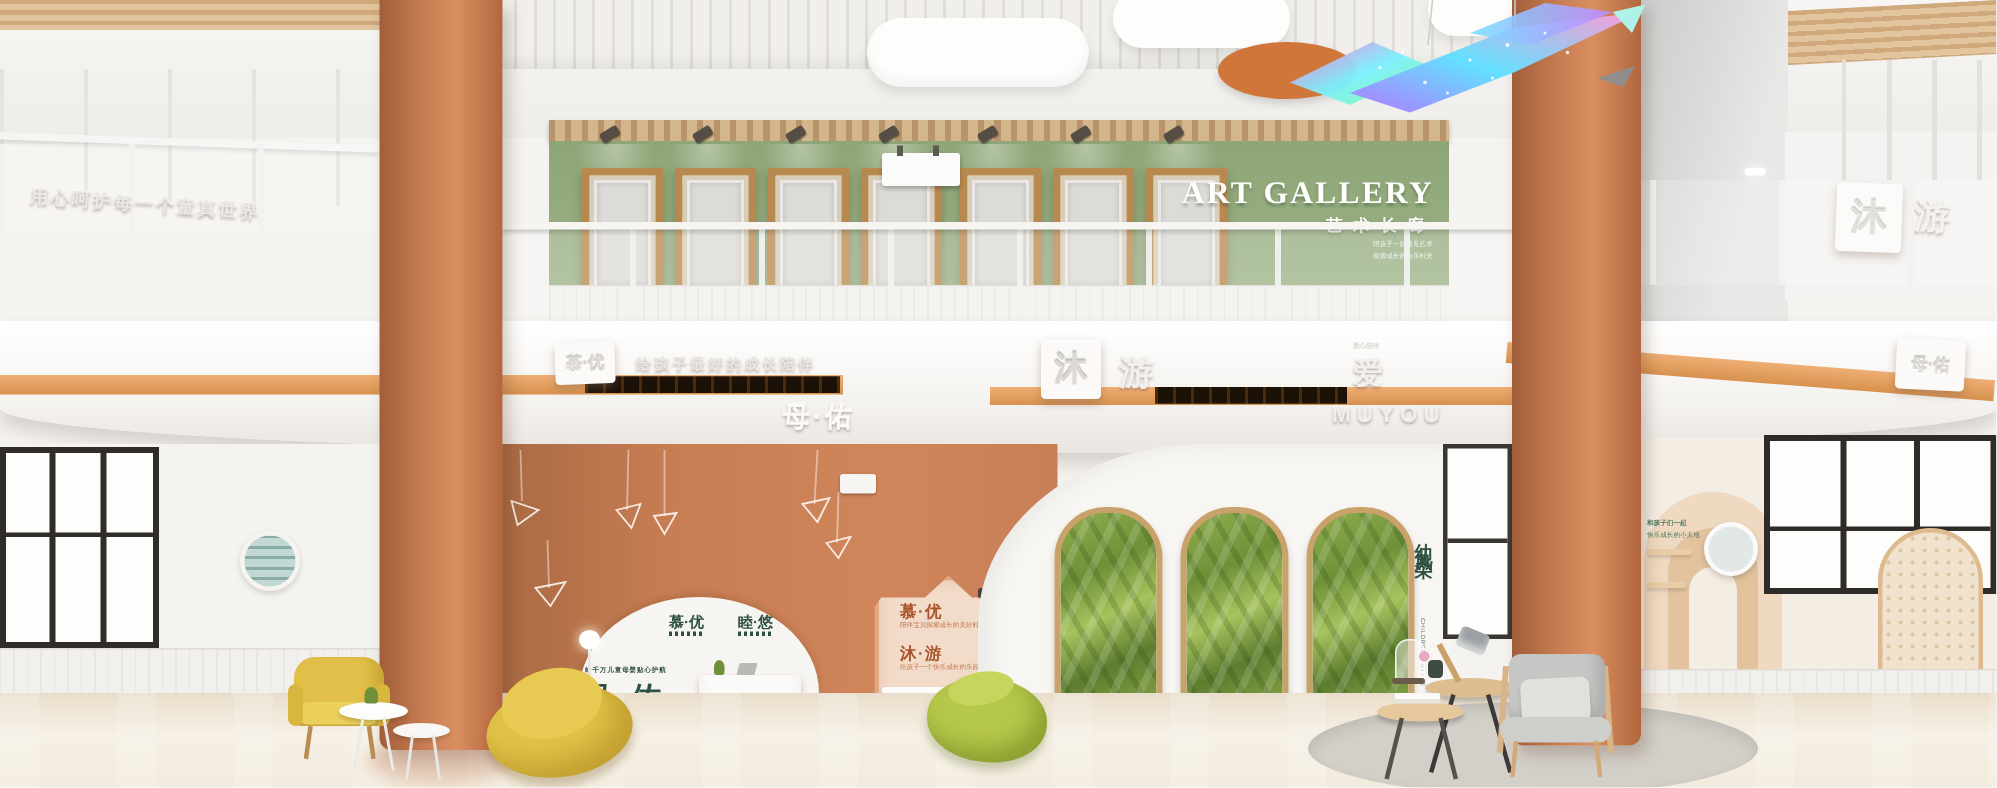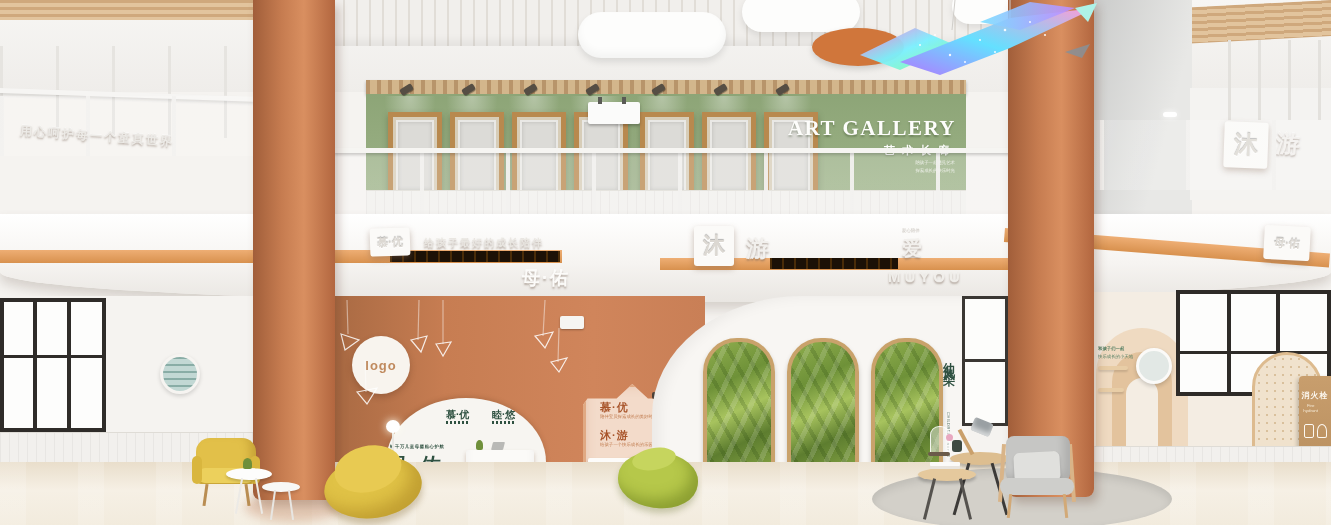--- a/index.html
+++ b/index.html
@@ -180,24 +180,20 @@
     <div class="a" style="left:64%;top:0;width:4px;height:100%;background:#2f2c29;"></div>
     <div class="a" style="left:0;top:42%;width:100%;height:3px;background:#2f2c29;"></div>
   </div>
   <div class="a" style="left:160px;top:354px;width:34px;height:34px;border-radius:50%;background:#c2d8d4;
               border:3px solid #f6f4f1;box-shadow:0 2px 4px rgba(0,0,0,.15);
               background-image:repeating-linear-gradient(180deg,rgba(80,130,120,.5) 0 2px,rgba(0,0,0,0) 2px 7px);"></div>
   <div class="a wainscot" style="left:0;top:432px;width:335px;height:40px;"></div>
 
   <div class="a" style="left:333px;top:296px;width:372px;height:180px;
               background:linear-gradient(90deg,#a96a43,#c77d52 30%,#d0855b 70%,#c97f56);"></div>
-  <div class="a" style="left:352px;top:336px;width:58px;height:58px;border-radius:50%;background:#f8f4ee;
-              box-shadow:0 3px 6px rgba(90,50,30,.3);display:flex;align-items:center;justify-content:center;">
-    <span style="font-size:13px;font-weight:bold;color:#c08a5e;letter-spacing:1px;">logo</span>
-  </div>
 
   <svg class="a" style="left:333px;top:300px;" width="250" height="120" viewBox="0 0 250 120">
     <g stroke="rgba(255,255,255,.85)" fill="none" stroke-width="1.2">
       <line x1="14" y1="0" x2="15" y2="34" stroke="rgba(255,255,255,.45)"></line>
       <polygon points="8,34 26,40 12,50"></polygon>
       <line x1="86" y1="0" x2="85" y2="40" stroke="rgba(255,255,255,.45)"></line>
       <polygon points="78,40 94,36 88,52"></polygon>
       <line x1="32" y1="60" x2="33" y2="92" stroke="rgba(255,255,255,.45)"></line>
       <polygon points="24,92 44,88 34,104"></polygon>
       <line x1="110" y1="0" x2="110" y2="44" stroke="rgba(255,255,255,.45)"></line>
@@ -289,28 +285,20 @@
               box-sizing:border-box;">
     <div class="a" style="left:32%;top:0;width:4px;height:100%;background:#2e2b28;"></div>
     <div class="a" style="left:65%;top:0;width:4px;height:100%;background:#2e2b28;"></div>
     <div class="a" style="left:0;top:58%;width:100%;height:3px;background:#2e2b28;"></div>
   </div>
 
   <div class="a" style="left:1252px;top:352px;width:70px;height:112px;background:#f0e2cd;border:3px solid #ddbb8f;
               border-radius:35px 35px 0 0;box-sizing:border-box;
               background-image:radial-gradient(#d9c09c 1px,rgba(0,0,0,0) 1.4px);background-size:8px 8px;"></div>
 
-  <div class="a" style="left:1299px;top:376px;width:32px;height:96px;border-radius:4px 0 0 4px;
-              background:linear-gradient(180deg,#c89e6d,#b98f5f);box-shadow:-2px 2px 4px rgba(0,0,0,.2);
-              text-align:center;">
-    <div style="font-size:8px;color:#fdf9f2;font-weight:bold;margin-top:14px;letter-spacing:1px;">消火栓</div>
-    <div class="tinytxt" style="color:#f4e8d4;margin:2px 0 0 4px;">Fire hydrant</div>
-    <div class="a" style="left:5px;top:48px;width:8px;height:12px;border:1.5px solid #fdf9f2;border-radius:2px;"></div>
-    <div class="a" style="left:18px;top:48px;width:8px;height:12px;border:1.5px solid #fdf9f2;border-radius:50% 50% 2px 2px;"></div>
-  </div>
   <div class="a wainscot" style="left:1094px;top:446px;width:237px;height:30px;"></div>
 
   <div class="a" style="left:0;top:462px;width:1331px;height:63px;
               background:linear-gradient(180deg,#e9decb 0,#f6f0e5 45%,#f2ebdd 100%);"></div>
   <div class="a" style="left:0;top:462px;width:1331px;height:63px;
               background:repeating-linear-gradient(90deg,rgba(255,255,255,.16) 0 26px,rgba(0,0,0,0) 26px 78px);"></div>
   <div class="a" style="left:244px;top:492px;width:100px;height:30px;background:rgba(190,115,75,.30);
               border-radius:50%;filter:blur(5px);"></div>
   <div class="a" style="left:1000px;top:488px;width:104px;height:34px;background:rgba(190,115,75,.30);
               border-radius:50%;filter:blur(5px);"></div>

